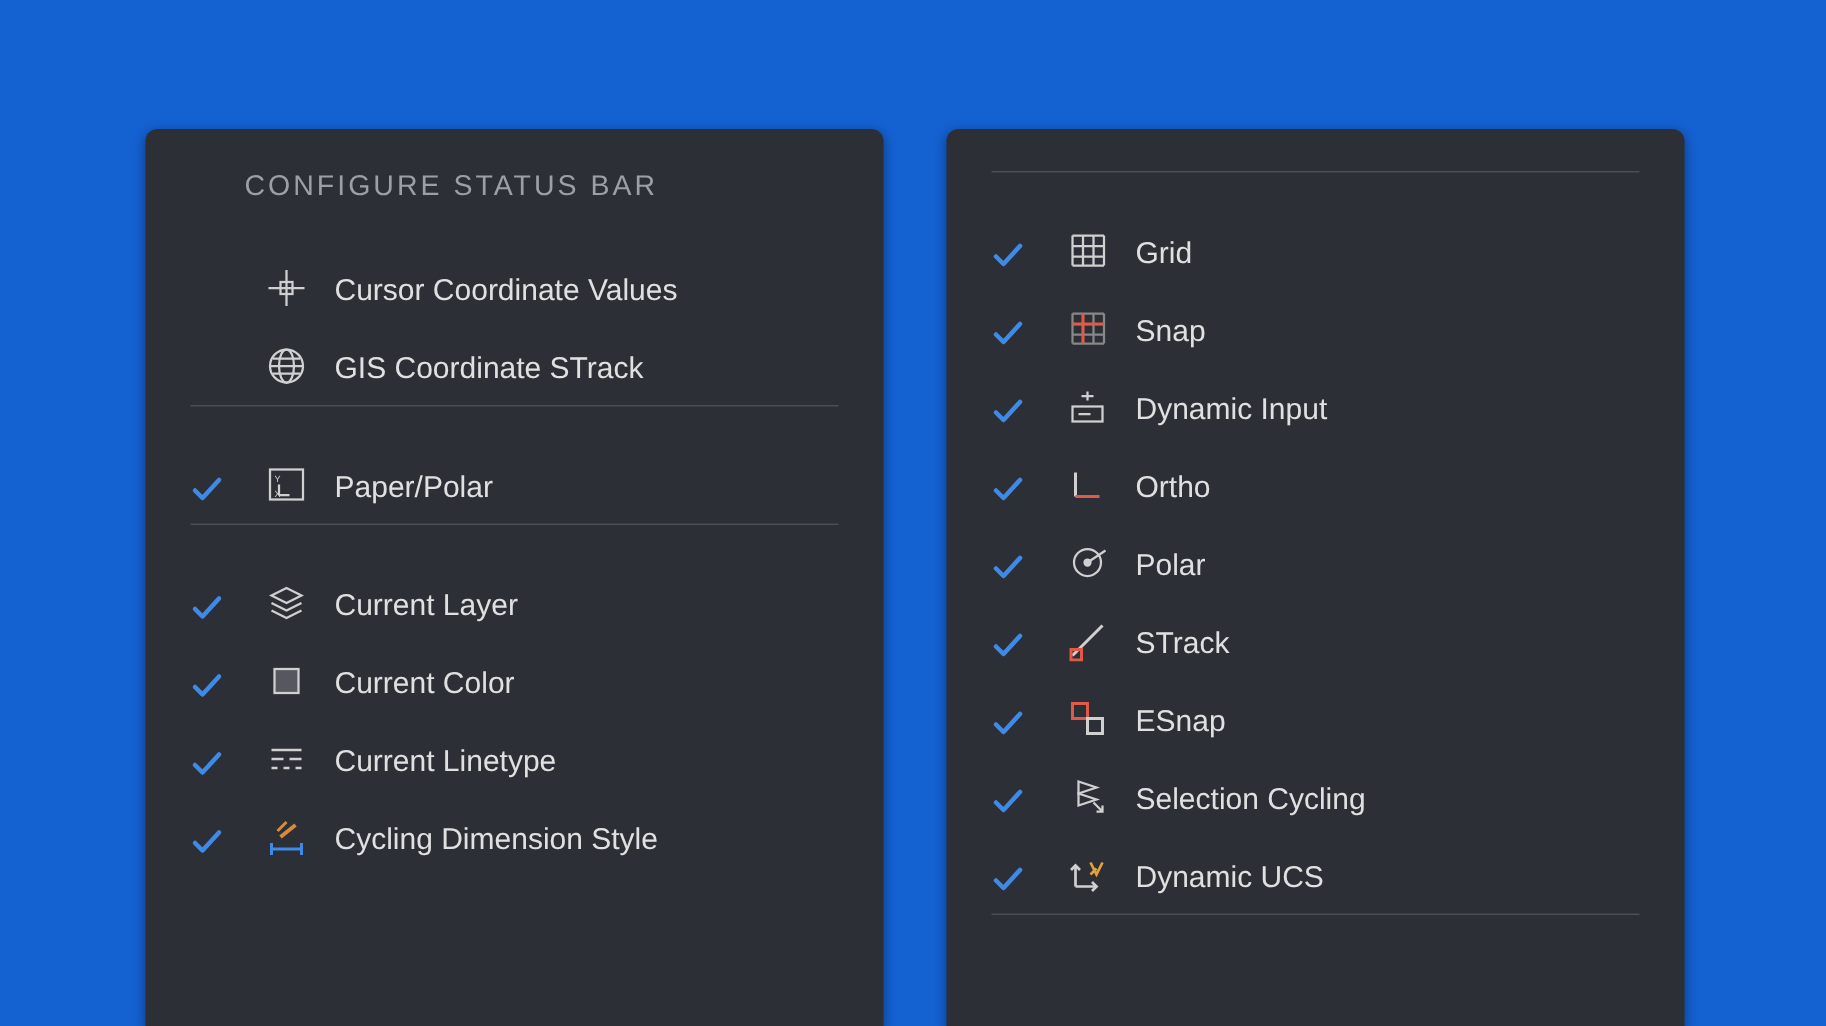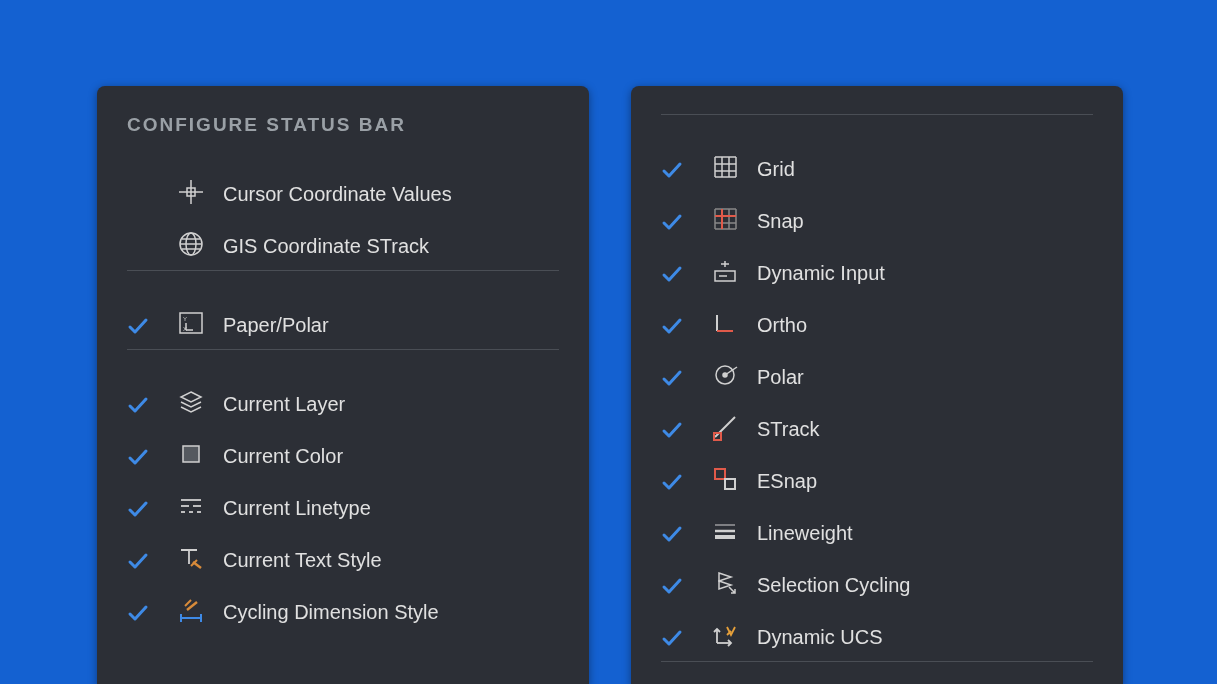--- a/index.html
+++ b/index.html
@@ -28,22 +28,23 @@
   .panel-right {
     left: 631px;
     top: 86px;
     width: 492px;
     height: 600px;
   }
   .panel-title {
     color: #9aa0a6;
     letter-spacing: 2px;
     font-size: 19px;
-    font-weight: 700;
+    font-weight: 400;
     margin-bottom: 18px;
+    margin-left: 36px;
   }
   .row {
     display: flex;
     align-items: flex-end;
     height: 52px;
     font-size: 20px;
     color: #e0e0e0;
   }
   .check-slot {
     width: 42px;
@@ -178,37 +179,20 @@
             <line x1="16" y1="14" x2="24" y2="14"></line>
             <line x1="4" y1="20" x2="8" y2="20"></line>
             <line x1="12" y1="20" x2="16" y2="20"></line>
             <line x1="20" y1="20" x2="24" y2="20"></line>
           </g>
         </svg>
     </span>
     <span class="label-slot">Current Linetype</span>
   </div>
 
-  <div class="row">
-    <span class="check-slot">
-      <svg class="check-svg" viewBox="0 0 22 22">
-          <path d="M3 12 L8 17 L19 5"></path>
-        </svg>
-    </span>
-    <span class="icon-slot">
-      <svg class="icon-svg" viewBox="0 0 28 28">
-          <g stroke-width="1.8" fill="none">
-            <path d="M4 6 H20 M12 6 V20" stroke="#d0d0d0"></path>
-            <path d="M16 18 L24 24" stroke="#d88b3a" stroke-width="2.5"></path>
-            <path d="M14 22 L20 16" stroke="#d88b3a" stroke-width="2"></path>
-          </g>
-        </svg>
-    </span>
-    <span class="label-slot">Current Text Style</span>
-  </div>
 
   <div class="row">
     <span class="check-slot">
       <svg class="check-svg" viewBox="0 0 22 22">
           <path d="M3 12 L8 17 L19 5"></path>
         </svg>
     </span>
     <span class="icon-slot">
       <svg class="icon-svg" viewBox="0 0 28 28">
           <g stroke-width="2" fill="none">
@@ -358,37 +342,20 @@
       <svg class="icon-svg" viewBox="0 0 28 28">
           <g stroke-width="2" fill="none">
             <rect x="4" y="4" width="10" height="10" stroke="#e05a4a"></rect>
             <rect x="14" y="14" width="10" height="10" stroke="#d0d0d0"></rect>
           </g>
         </svg>
     </span>
     <span class="label-slot">ESnap</span>
   </div>
 
-  <div class="row">
-    <span class="check-slot">
-        <svg class="check-svg" viewBox="0 0 22 22">
-          <path d="M3 12 L8 17 L19 5"></path>
-        </svg>
-      </span>
-    <span class="icon-slot">
-      <svg class="icon-svg" viewBox="0 0 28 28">
-          <g stroke="#d0d0d0">
-            <line x1="4" y1="8" x2="24" y2="8" stroke-width="1"></line>
-            <line x1="4" y1="14" x2="24" y2="14" stroke-width="2.5"></line>
-            <line x1="4" y1="20" x2="24" y2="20" stroke-width="4"></line>
-          </g>
-        </svg>
-    </span>
-    <span class="label-slot">Lineweight</span>
-  </div>
 
   <div class="row">
     <span class="check-slot">
         <svg class="check-svg" viewBox="0 0 22 22">
           <path d="M3 12 L8 17 L19 5"></path>
         </svg>
       </span>
     <span class="icon-slot">
       <svg class="icon-svg" viewBox="0 0 28 28">
           <g stroke="#d0d0d0" stroke-width="1.5" fill="none">

